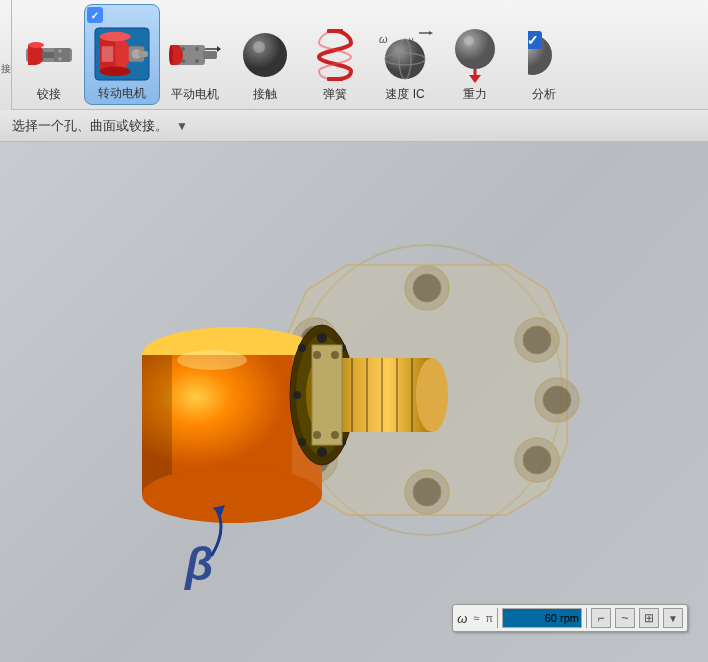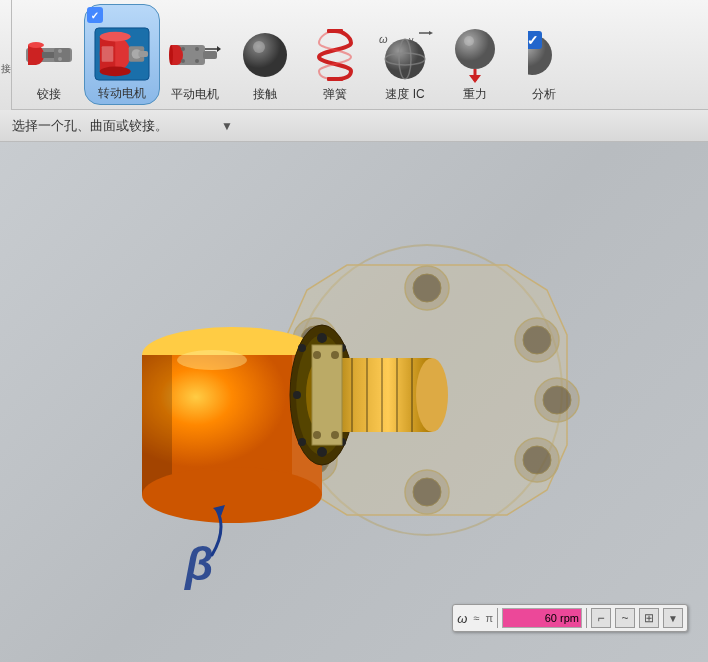--- a/index.html
+++ b/index.html
@@ -50,37 +50,36 @@
       font-size: 12px;
       color: #333;
       text-align: center;
       line-height: 1.2;
       white-space: nowrap;
     }
 
     .toolbar-selected {
       background: linear-gradient(to bottom, #b8d8f8, #8ab8e8);
       border: 1px solid #5090c0;
-      border-radius: 16px;
+      border-radius: 8px;
     }
 
     
     .status-bar {
       position: absolute;
       top: 110px;
       left: 0;
       right: 0;
       height: 32px;
       background: linear-gradient(to bottom, #e8e8e8, #d8d8d8);
       border-bottom: 1px solid #bbb;
       display: flex;
       align-items: center;
       padding: 0 12px;
       z-index: 9;
-      gap: 45px;
     }
 
     .status-text {
       font-size: 13px;
       color: #333;
     }
 
     .status-dropdown {
       margin-left: 8px;
       cursor: pointer;
@@ -112,21 +111,21 @@
       align-items: center;
       padding: 0 4px;
       gap: 4px;
       box-shadow: 1px 1px 3px rgba(0,0,0,0.3);
     }
 
     .rpm-input {
       width: 80px;
       height: 20px;
       border: 1px solid #aaa;
-      background: #ec4899;
+      background: #0369a1;
       text-align: right;
       font-size: 11px;
       padding-right: 2px;
     }
 
     .rpm-btn {
       width: 20px;
       height: 20px;
       background: #e0e0e0;
       border: 1px solid #999;

